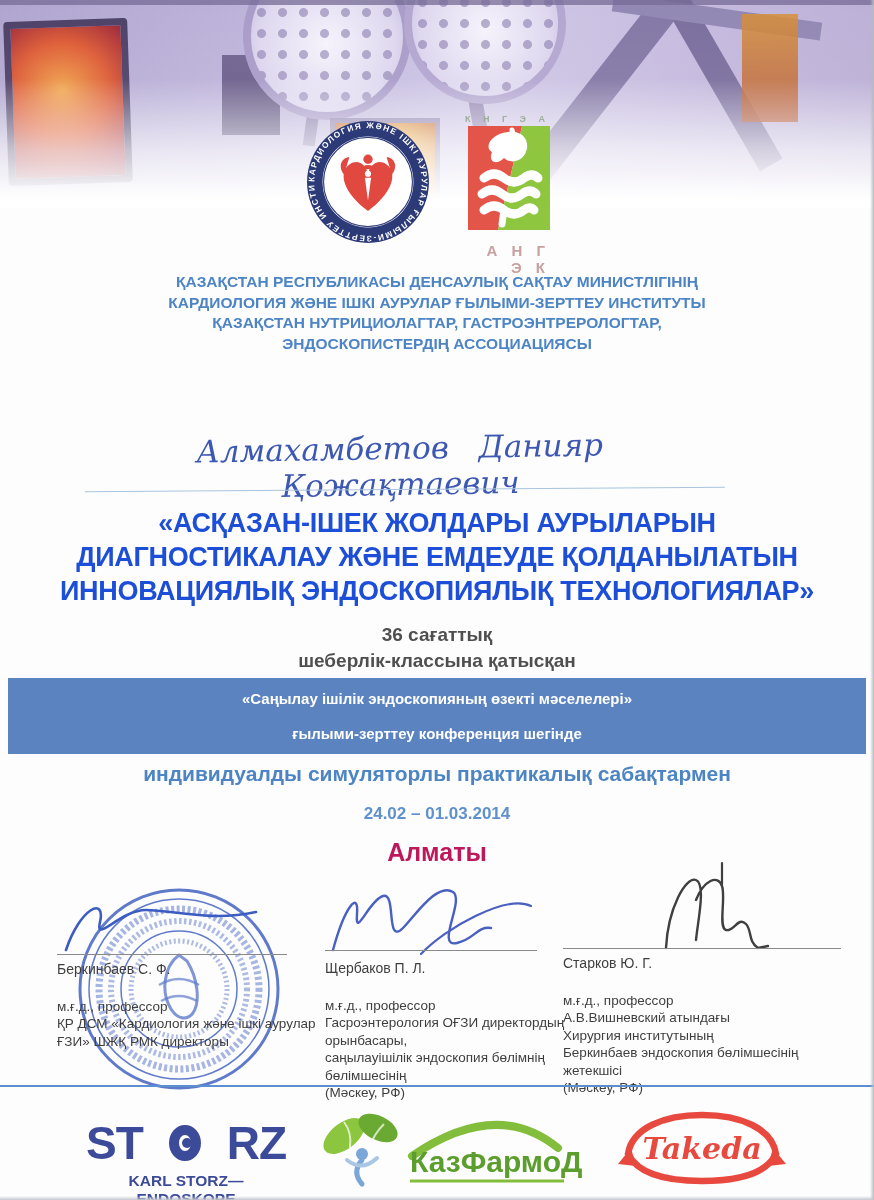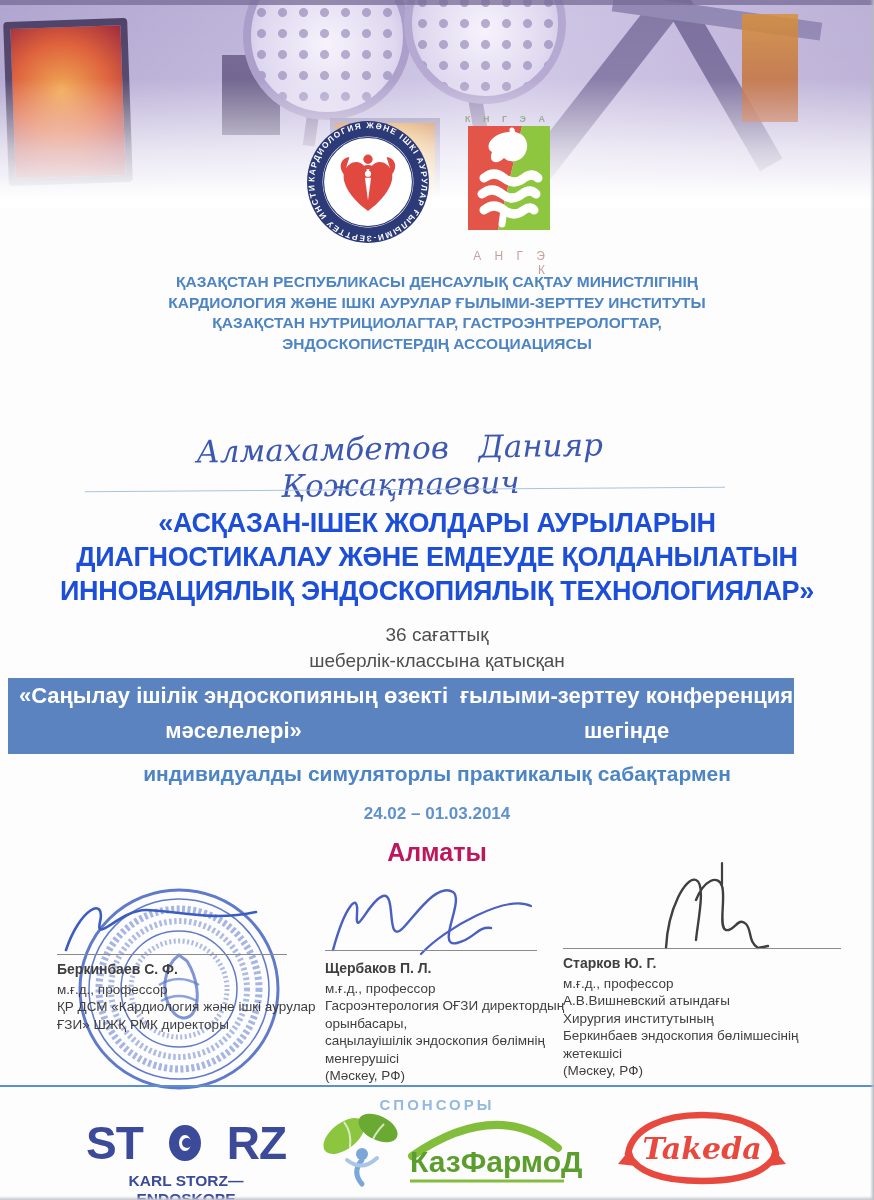--- a/index.html
+++ b/index.html
@@ -35,32 +35,32 @@
   .photo .fade{left:0;top:0;width:874px;height:208px;
         background:linear-gradient(180deg,rgba(255,255,255,0) 0%,rgba(255,255,255,.05) 38%,rgba(255,255,255,.68) 72%,#ffffff 96%);}
 
   
   .org{top:272px;color:#4d84c4;font-weight:bold;font-size:15.5px;line-height:20.5px;}
   .handname{top:430px;left:70px;width:660px;text-align:center;color:#3d58b2;
             font-family:"DejaVu Serif",serif;font-style:italic;font-size:31px;
             word-spacing:20px;transform:rotate(-1deg);}
   .handline{top:489px;left:85px;width:640px;height:0;border-top:1.5px solid #a9c4de;transform:rotate(-.4deg);}
   .title{top:506px;color:#1d4ed8;font-weight:bold;font-size:27px;line-height:34px;letter-spacing:-.3px;}
-  .course{top:622px;color:#4f4f4f;font-weight:normal;font-size:19px;line-height:26px;}
-  .banner{top:678px;left:8px;width:786px;height:76px;background:#5b83c0;
-          color:#ffffff;font-weight:bold;font-size:22px;line-height:35px;text-align:center;
-          display:flex;justify-content:center;}
+  .course{top:622px;color:#4f4f4f;font-weight:bold;font-size:19px;line-height:26px;}
+  .banner{top:678px;left:8px;width:858px;height:76px;background:#5b83c0;
+          color:#ffffff;font-weight:bold;font-size:15px;line-height:35px;text-align:center;
+          display:flex;flex-direction:column;justify-content:center;}
   .subtitle{top:762px;color:#4d84c4;font-weight:bold;font-size:21px;}
   .dates{top:804px;color:#5f91cd;font-weight:bold;font-size:17px;}
   .city{top:838px;color:#be185d;font-weight:bold;font-size:25px;}
 
   
   .sigline{height:0;border-top:1.5px solid #8a8a8a;}
   .sigblock{font-size:13.5px;line-height:17.5px;color:#3f3f3f;}
-  .sigblock .nm{font-weight:bold;font-size:14px;margin-bottom:2px;}
+  .sigblock .nm{font-weight:normal;font-size:14px;margin-bottom:19px;}
   .divider{top:1085px;left:0;width:874px;height:0;border-top:2px solid #5c8fd0;}
   .sponsors-label{top:1096px;color:#93b9df;font-size:15px;letter-spacing:3px;font-weight:bold;}
 
   
   .storz{left:86px;top:1116px;width:200px;text-align:center;color:#3c4b99;}
   .storz .big{font-size:46px;font-weight:800;letter-spacing:-1px;display:flex;align-items:center;justify-content:center;gap:24px;}
   .storz .o{display:inline-block;width:16px;height:16px;border:10px solid #3c4b99;border-radius:50%;
             position:relative;margin:0 2px;}
   .storz .o i{position:absolute;left:3px;top:3px;width:10px;height:10px;border-radius:50%;background:#3c4b99;}
   .storz .sub{font-size:15.5px;font-weight:bold;margin-top:2px;letter-spacing:0;}
@@ -115,21 +115,21 @@
     <svg width="82" height="104" viewBox="0 0 82 104" style="margin-top:2px">
       <polygon points="0,0 54,0 30,104 0,104" fill="#e45549"></polygon>
       <polygon points="54,0 82,0 82,104 30,104" fill="#8ec63f"></polygon>
       <path d="M40,6 C56,4 62,16 58,26 C54,36 42,38 36,32 C28,40 20,36 24,26 C16,22 22,8 40,6 Z" fill="#ffffff"></path>
       <path d="M44,4 L47,14" stroke="#ffffff" stroke-width="5" stroke-linecap="round"></path>
       <path d="M16,52 Q26,44 36,52 Q46,60 56,52 Q64,46 70,52" stroke="#ffffff" stroke-width="9" fill="none" stroke-linecap="round"></path>
       <path d="M14,68 Q24,60 34,68 Q44,76 54,68 Q62,62 68,68" stroke="#ffffff" stroke-width="9" fill="none" stroke-linecap="round"></path>
       <path d="M16,84 Q26,76 36,84 Q46,92 56,84 Q62,80 66,84" stroke="#ffffff" stroke-width="9" fill="none" stroke-linecap="round"></path>
       <path d="M36,84 L34,98" stroke="#ffffff" stroke-width="7" stroke-linecap="round"></path>
     </svg>
-    <div style="font-size:12px;letter-spacing:5px;color:#c9a0a0;font-weight:normal;margin-top:15px">А Н Г Э К</div>
+    <div style="font-size:15px;letter-spacing:5px;color:#c9a0a0;font-weight:bold;margin-top:8px">А Н Г Э К</div>
   </div>
 
   <div class="abs ctr org">
     <div>ҚАЗАҚСТАН РЕСПУБЛИКАСЫ ДЕНСАУЛЫҚ САҚТАУ МИНИСТЛІГІНІҢ</div>
     <div>КАРДИОЛОГИЯ ЖӘНЕ ІШКІ АУРУЛАР ҒЫЛЫМИ-ЗЕРТТЕУ ИНСТИТУТЫ</div>
     <div>ҚАЗАҚСТАН НУТРИЦИОЛАГТАР, ГАСТРОЭНТРЕРОЛОГТАР,</div>
     <div>ЭНДОСКОПИСТЕРДІҢ АССОЦИАЦИЯСЫ</div>
   </div>
 
   <div class="abs handname">Алмахамбетов Данияр Қожақтаевич</div>
@@ -182,41 +182,40 @@
     <path d="M8,84 C20,40 34,24 32,48 C30,74 44,34 58,30 C72,26 60,80 78,62 C90,50 112,16 128,26 C140,34 110,82 132,77 C150,73 152,60 166,62" stroke="#4a5fc2" stroke-width="2.4" fill="none" stroke-linecap="round"></path>
     <path d="M96,88 C120,62 182,28 206,40" stroke="#4a5fc2" stroke-width="2.2" fill="none" stroke-linecap="round"></path>
   </svg>
   <div class="abs sigline" style="left:325px;top:950px;width:212px"></div>
   <div class="abs sigblock" style="left:325px;top:960px;width:240px">
     <div class="nm">Щербаков П. Л.</div>
     <div>м.ғ.д., профессор</div>
     <div>Гасроэнтерология ОҒЗИ директордың</div>
     <div>орынбасары,</div>
     <div>саңылауішілік эндоскопия бөлімнің</div>
-    <div>менгерушісі</div>
+    <div>бөлімшесінің</div>
     <div>(Мәскеу, РФ)</div>
   </div>
 
   <svg class="abs" style="left:638px;top:858px" width="135" height="95" viewBox="0 0 135 95">
     <path d="M28,90 C30,50 48,18 58,22 C68,26 60,62 58,82 M58,42 C66,22 80,16 84,28 C88,40 80,70 88,72 C96,74 100,58 108,66 C114,72 110,84 120,90 L130,88" stroke="#3f3f3f" stroke-width="2.4" fill="none" stroke-linecap="round"></path>
     <path d="M84,5 L84,26" stroke="#3f3f3f" stroke-width="2.2" stroke-linecap="round"></path>
   </svg>
   <div class="abs sigline" style="left:563px;top:948px;width:278px"></div>
   <div class="abs sigblock" style="left:563px;top:955px;width:290px">
     <div class="nm">Старков Ю. Г.</div>
     <div>м.ғ.д., профессор</div>
     <div>А.В.Вишневский атындағы</div>
     <div>Хирургия институтының</div>
     <div>Беркинбаев эндоскопия бөлімшесінің</div>
     <div>жетекшісі</div>
     <div>(Мәскеу, РФ)</div>
   </div>
 
   <div class="abs divider"></div>
-  <div class="abs ctr sponsors-label">СПОНСОРЫ</div>
 
   <div class="abs storz">
     <div class="big">
       <span>ST</span>
       <span class="o">
           <i></i>
         </span>
       <span>RZ</span>
     </div>
     <div class="sub">KARL STORZ—ENDOSKOPE</div>

